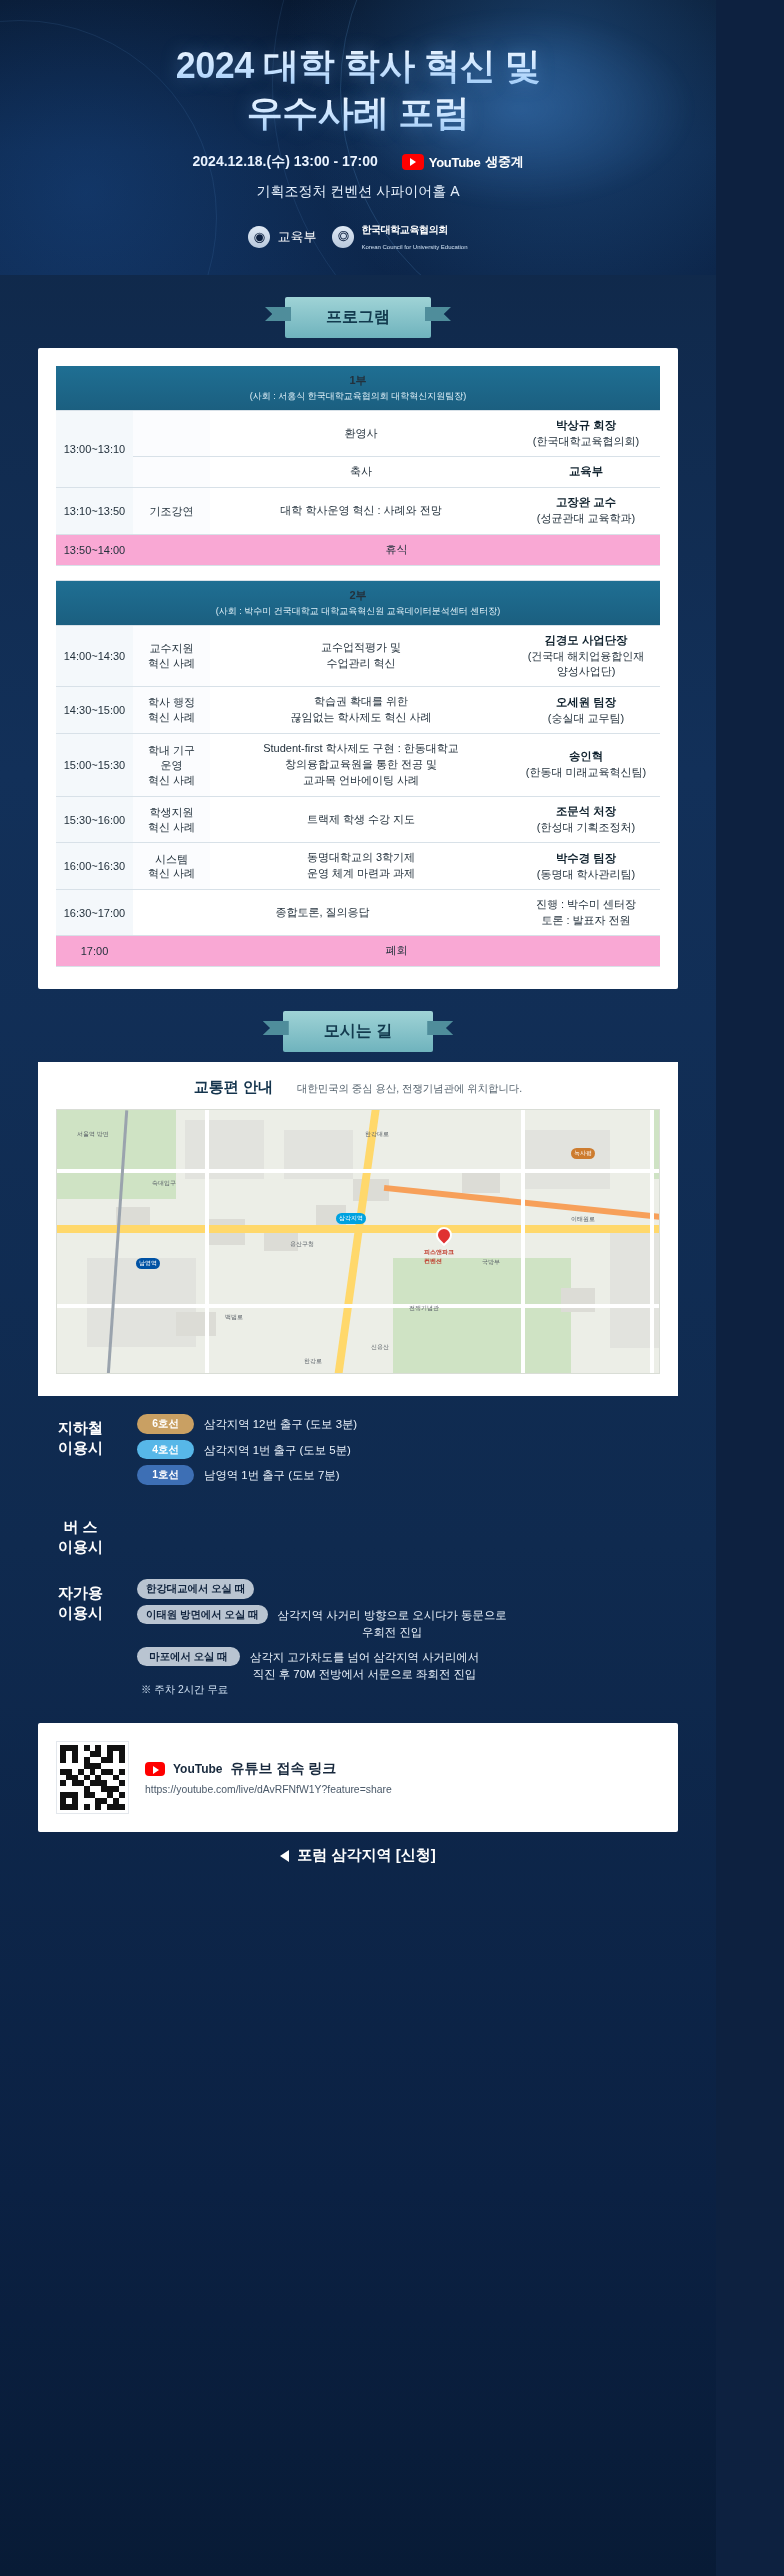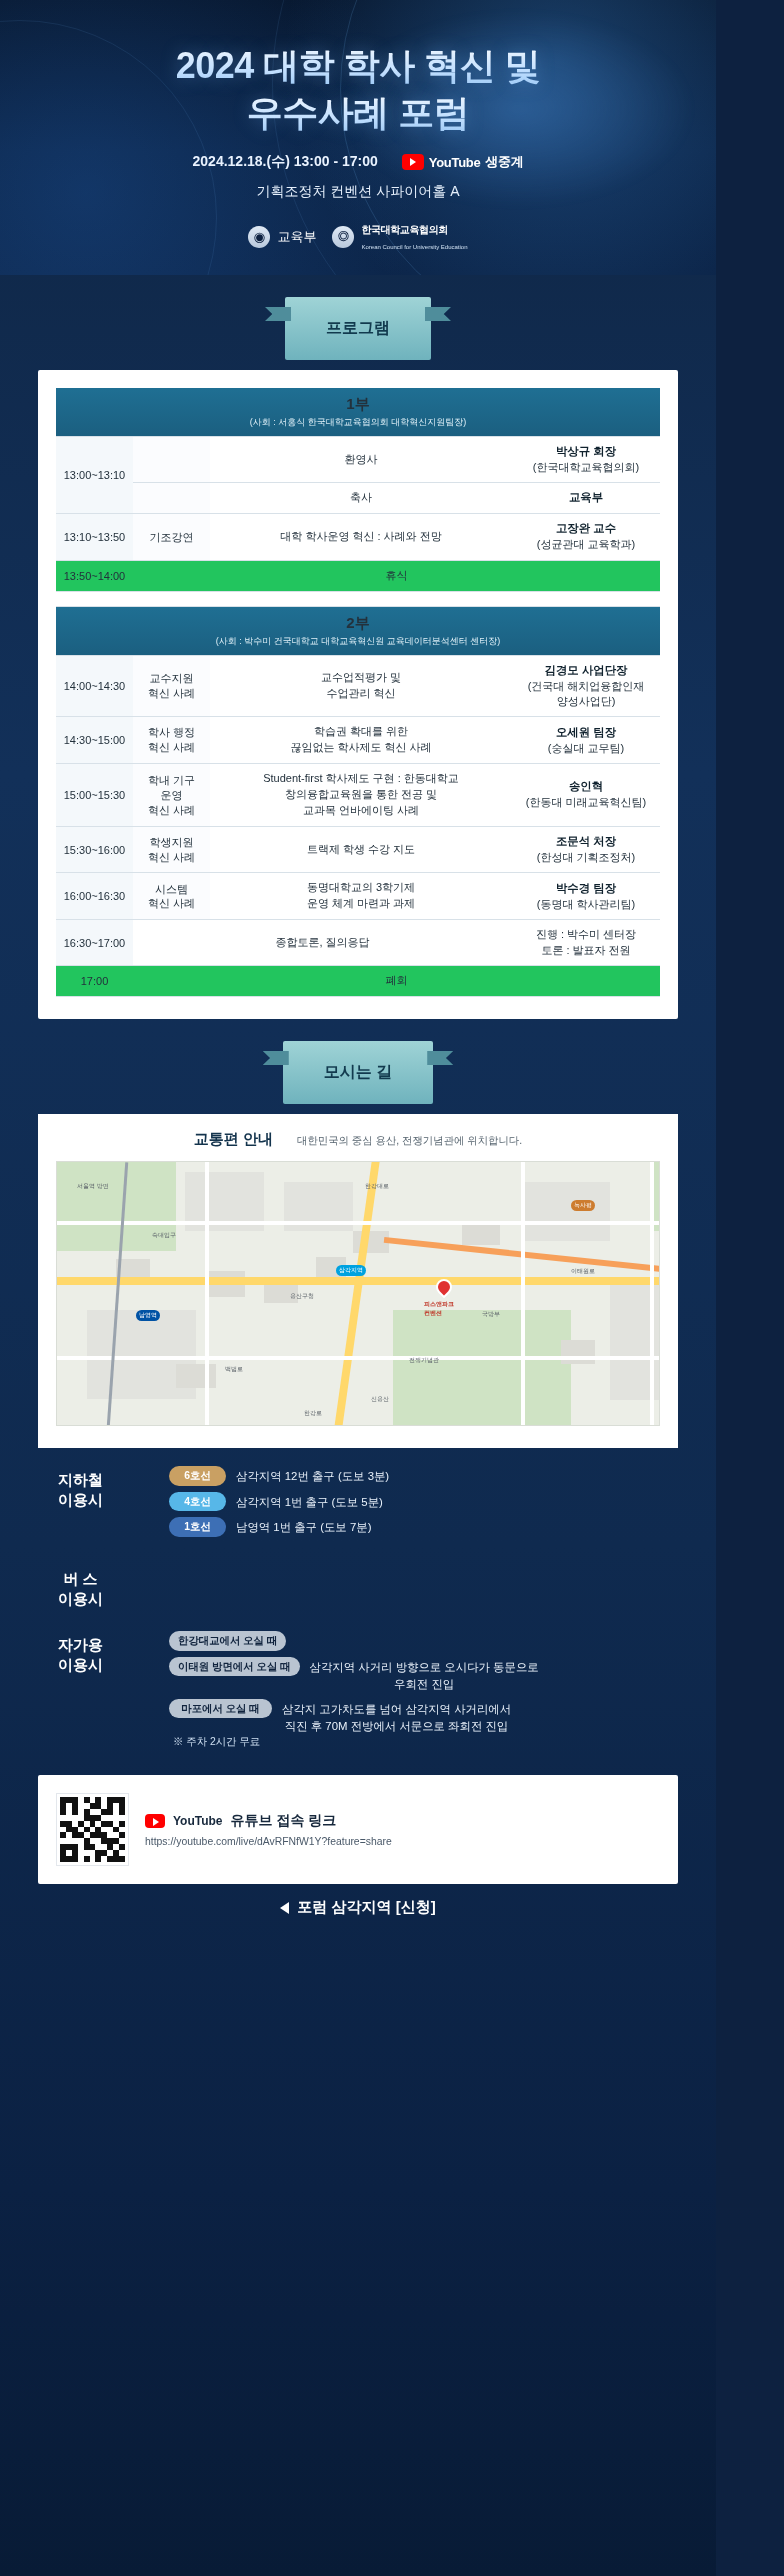--- a/index.html
+++ b/index.html
@@ -88,54 +88,54 @@
   }
   .logo-sub { font-size:6px; color:#cfe0f2; line-height:1.2; text-align:left; }
   .logo-main2 { font-size:10px; font-weight:bold; color:#ffffff; letter-spacing:-0.4px;}
 
   
   .ribbon-wrap { text-align:center; margin: 22px 0 10px; position:relative; }
   .ribbon {
     display:inline-block; position:relative;
     background: linear-gradient(180deg,#9fd3d6,#6fb3bd);
     color:#123a4e; font-weight:bold; font-size:16px;
-    padding: 21px 41px; border-radius: 2px;
+    padding: 10px 41px; border-radius: 2px;
   }
   .ribbon::before, .ribbon::after {
     content:""; position:absolute; top:10px; width:26px; height:14px;
     background:#4f8d9b;
   }
   .ribbon::before { left:-20px; clip-path: polygon(0 0, 100% 0, 100% 100%, 0 100%, 28% 50%); }
   .ribbon::after  { right:-20px; clip-path: polygon(0 0, 100% 0, 72% 50%, 100% 100%, 0 100%); }
 
   
   .card {
     background:#ffffff; color:#222;
     margin: 0 38px; padding: 18px 18px 22px;
     border-radius: 2px;
   }
   table.prog { width:100%; border-collapse: collapse; }
   .part-head {
     background: linear-gradient(180deg,#1f6f93,#1b5f80);
     color:#fff; text-align:center; padding:6px 4px;
   }
-  .part-head .pt { font-size:15px; font-weight:bold; }
+  .part-head .pt { font-size:11px; font-weight:bold; }
   .part-head .ps { font-size:9px; font-weight:normal; margin-top:2px; color:#dff0f8;}
   table.prog td {
     border-bottom:1px solid #d8e1e8;
     padding: 7px 6px; font-size:11px; vertical-align:middle; text-align:center;
     color:#23313c;
   }
   td.time { width:77px; color:#3a4a57; background:#f4f8fb; font-size:11px; }
   td.kind { width:77px; font-size:10.4px; line-height:1.35; background:#fbfcfe; }
   td.topic { font-size:11px; line-height:1.45; }
   td.who { width:148px; font-size:10.4px; line-height:1.4; }
   td.who b { font-size:11.4px; display:block; color:#10222e; }
   .spacer-row td { border:none; height:12px; background:#ffffff; }
-  .rest td, .close td { background:#22c55e; color:#3a4a57; }
+  .rest td, .close td { background:#f9a8d4; color:#3a4a57; }
 
   
   .map-card {
     background:#ffffff; color:#222; margin: 0 38px; padding: 16px 18px 22px;
   }
   .map-head { display:flex; align-items:baseline; gap:24px; justify-content:center; }
   .map-head h3 { margin:0; font-size:15px; color:#14344d; }
   .map-head span { font-size:10.4px; color:#55636e; }
   .map-img {
     margin-top: 12px; height: 265px; position:relative; overflow:hidden;
@@ -163,21 +163,21 @@
   .mstation.s1 { background:#0052a4; }
   .mstation.s6 { background:#cd7c2f; }
 
   
   .transport { margin: 18px 38px 0; }
   .trow { display:flex; gap:14px; margin-bottom:22px; }
   .tcat {
     width: 85px; flex:0 0 85px; text-align:center; font-size:15px; font-weight:bold;
     color:#ffffff; line-height:1.35; padding-top:4px;
   }
-  .tbody { flex:1;margin-left:32px; }
+  .tbody { flex:1; }
   .tline { display:flex; align-items:flex-start; gap:10px; margin-bottom:6px; }
   .tag {
     flex:0 0 auto; min-width:57px; text-align:center; font-size:10.4px; font-weight:bold;
     color:#10233d; background:#cfd8e2; border-radius:11px; padding:3px 9px; line-height:1.3;
   }
   .tag.l6 { background:#c9a063; color:#fff; }
   .tag.l4 { background:#57b7e8; color:#fff; }
   .tag.l1 { background:#3d6fb5; color:#fff; }
   .tag.wide { min-width:103px; }
   .tag.car { background:#b9c4d1; }

